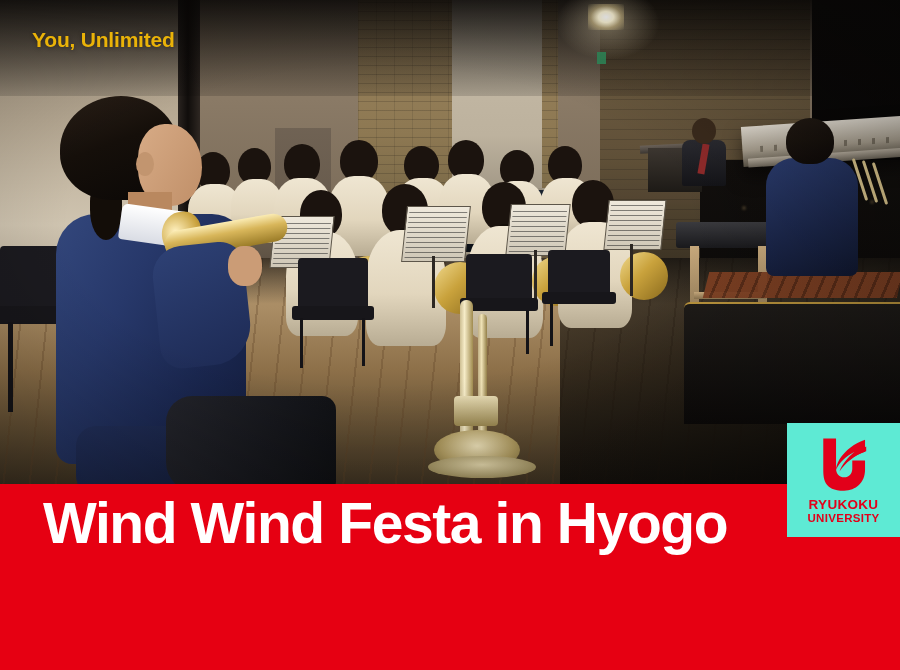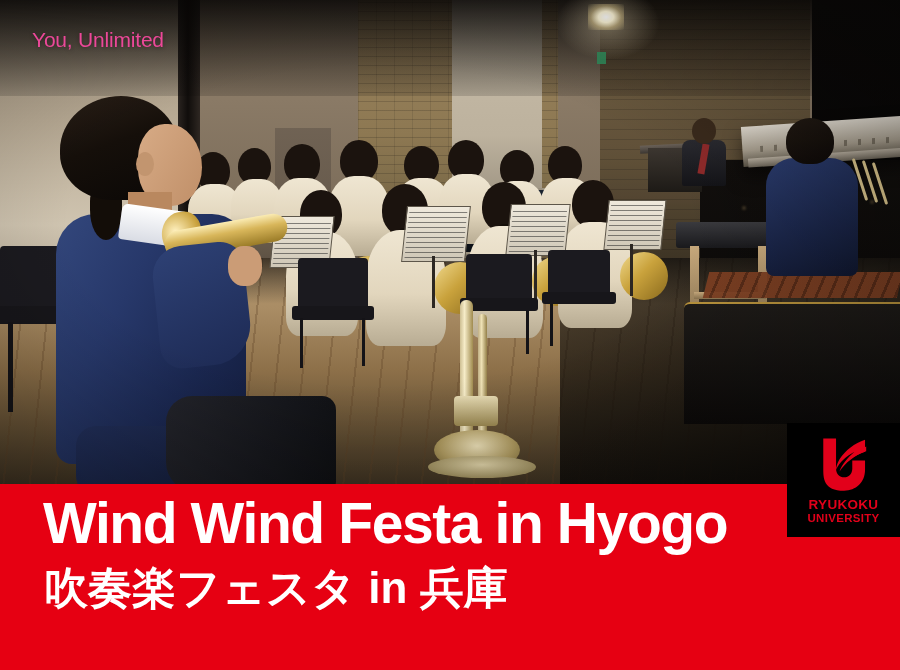--- a/index.html
+++ b/index.html
@@ -329,22 +329,22 @@
     position:absolute; left:640px; top:144px; width:70px; height:8px;
     background: linear-gradient(180deg,#6a6158,#3b3631);
     transform: rotate(-3deg);
   }
 
   
   .tagline {
     position: absolute;
     left: 32px; top: 28px;
     font-size: 21px;
-    font-weight: normal;
-    color: #ec4899;
+    font-weight: bold;
+    color: #eab308;
     letter-spacing: -0.2px;
     text-shadow: 0 1px 4px rgba(0,0,0,.35);
   }
   .univ-caption {
     position: absolute;
     left: 35px; top: 434px;
     font-size: 21px;
     font-weight: bold;
     color: #ffffff;
     letter-spacing: -0.2px;
@@ -388,21 +388,21 @@
     letter-spacing: -0.4px;
     line-height: 1;
     white-space: nowrap;
   }
 
   
   .logo-box {
     position: absolute;
     left: 787px; top: 423px;
     width: 113px; height: 114px;
-    background: #000000;
+    background: #5eead4;
   }
   .logo-mark {
     position: absolute;
     left: 27px; top: 12px;
     width: 58px; height: 58px;
   }
   .logo-text {
     position: absolute;
     left: 0; top: 74px;
     width: 113px;
@@ -602,21 +602,20 @@
       <div class="cond-head"></div>
     </div>
 
     <div class="vignette"></div>
 
     <div class="tagline">You, Unlimited</div>
   </div>
 
   <div class="banner"></div>
   <div class="banner-title">Wind Wind Festa in Hyogo</div>
-  <div class="banner-sub">吹奏楽フェスタ in 兵庫</div>
 
   <div class="logo-box">
     <svg class="logo-mark" viewBox="0 0 100 100">
       <path d="M16 6 h22 v52 c0 9 6 15 14 15 c8 0 14 -6 14 -15 V44 h22 v16 c0 22 -16 36 -36 36 C16 96 16 74 16 58 Z" fill="#e2001a"></path>
       <path d="M88 8 C70 14 54 26 44 42 c-4 7 -6 13 -6 18 c6 -13 18 -24 32 -31 c-12 10 -22 22 -26 34 c10 -15 26 -28 44 -34 Z" fill="#e2001a"></path>
       <path d="M90 20 C74 27 60 38 52 51 c10 -10 24 -19 38 -23 Z" fill="#e2001a"></path>
     </svg>
     <div class="logo-text">
       <span class="l1">RYUKOKU</span>
       <span class="l2">UNIVERSITY</span>

